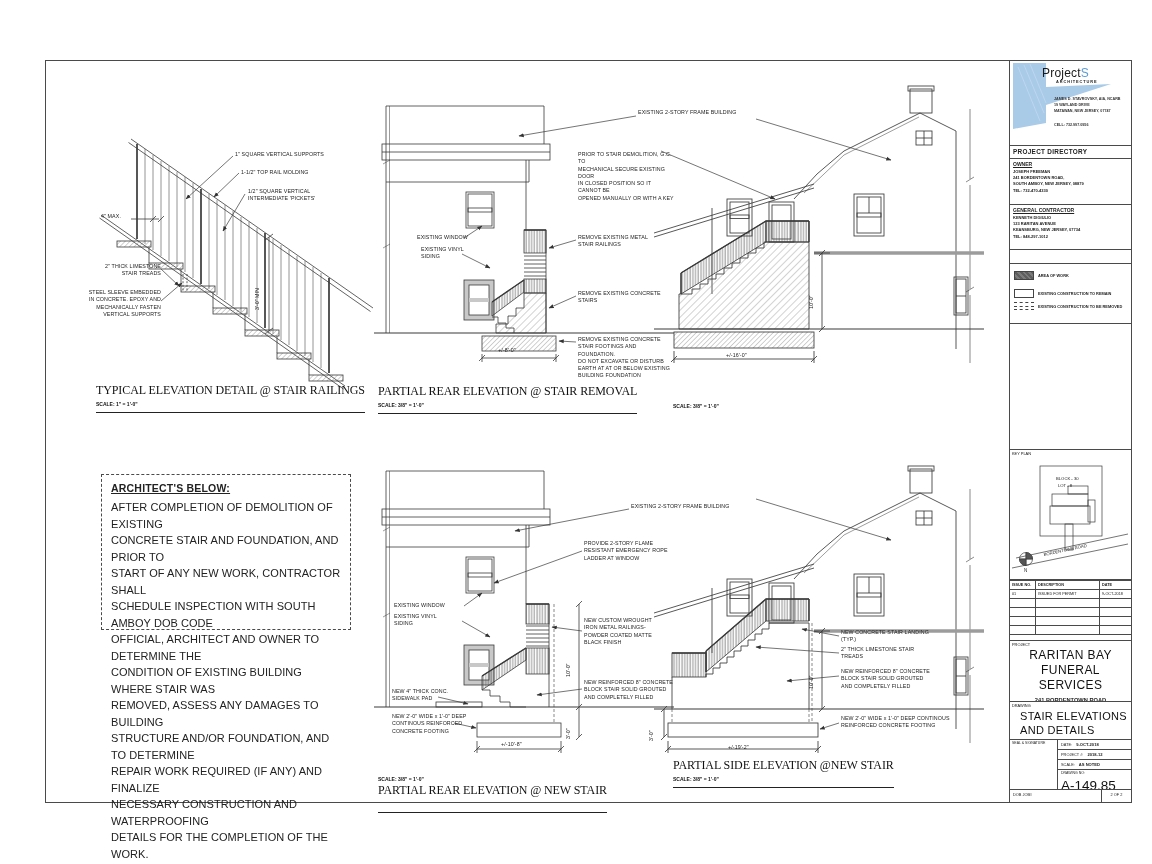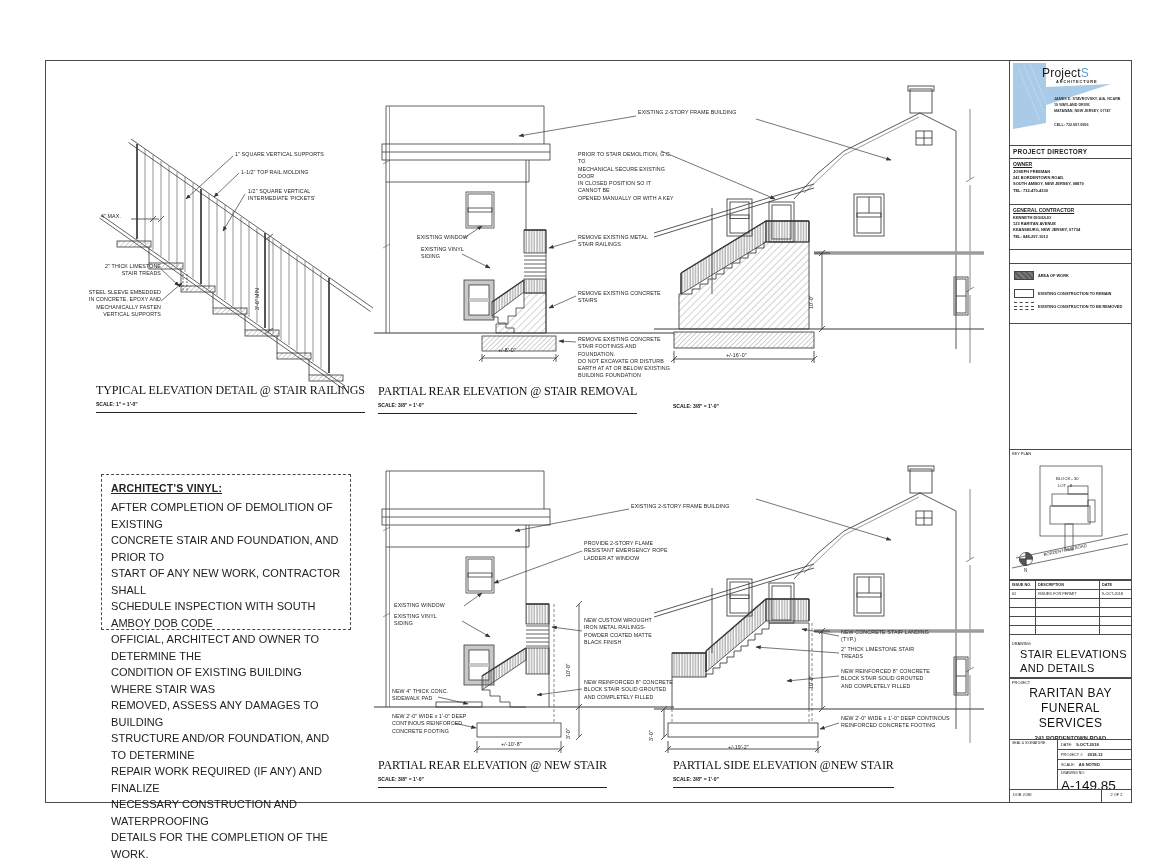--- a/index.html
+++ b/index.html
@@ -252,21 +252,21 @@
           <line x1="7" y1="70" x2="121" y2="118"></line>
         </g>
       </g>
     </svg>
     <div class="vlbl" style="left:160px;top:222px;">10'-0"</div>
     <div class="lbl" style="left:72px;top:271px;">+/-16'-0"</div>
   </div>
   <div class="pscale" style="left:627px;top:342px;">SCALE: 3/8" = 1'-0"</div>
 
   <div id="note-box" style="left:55px;top:413px;">
-    <h3>ARCHITECT'S VINYL:</h3>
+    <h3>ARCHITECT'S BELOW:</h3>
     <p>AFTER COMPLETION OF DEMOLITION OF EXISTING
 CONCRETE STAIR AND FOUNDATION, AND PRIOR TO
 START OF ANY NEW WORK, CONTRACTOR SHALL
 SCHEDULE INSPECTION WITH SOUTH AMBOY DOB CODE
 OFFICIAL, ARCHITECT AND OWNER TO DETERMINE THE
 CONDITION OF EXISTING BUILDING WHERE STAIR WAS
 REMOVED, ASSESS ANY DAMAGES TO BUILDING
 STRUCTURE AND/OR FOUNDATION, AND TO DETERMINE
 REPAIR WORK REQUIRED (IF ANY) AND FINALIZE
 NECESSARY CONSTRUCTION AND WATERPROOFING
@@ -335,21 +335,21 @@
 AND COMPLETELY FILLED</div>
     <div class="lbl" style="left:18px;top:227px;">NEW 4" THICK CONC.
 SIDEWALK PAD</div>
     <div class="lbl" style="left:18px;top:252px;">NEW 2'-0" WIDE x 1'-0" DEEP
 CONTINOUS REINFORCED
 CONCRETE FOOTING</div>
     <div class="vlbl" style="left:197px;top:210px;">10'-0"</div>
     <div class="vlbl" style="left:197px;top:272px;">3'-0"</div>
     <div class="lbl" style="left:127px;top:280px;">+/-10'-8"</div>
   </div>
-  <div class="ptitle" style="left:332px;top:697px;text-align:center;">PARTIAL REAR ELEVATION @ NEW STAIR</div>
+  <div class="ptitle" style="left:332px;top:722px;text-align:center;">PARTIAL REAR ELEVATION @ NEW STAIR</div>
   <div class="pscale" style="left:332px;top:715px;">SCALE: 3/8" = 1'-0"</div>
 
   <div class="panel" style="left:608px;top:400px;width:330px;height:320px;">
     <svg width="330" height="320" viewBox="0 0 330 320">
       <g stroke="#3a3a3a" stroke-width="0.85" fill="none">
         <path d="M140,118 L163,93 L190,70 L266,32 L302,50"></path>
         <path stroke-width="0.5" d="M150,112 L190,74 L265,36"></path>
         <rect x="256" y="8" width="22" height="24"></rect>
         <rect x="254" y="5" width="26" height="5"></rect>
         <line x1="302" y1="50" x2="302" y2="268"></line>
@@ -507,35 +507,35 @@
           <div></div>
         <div></div>
           <div></div>
           <div></div>
         <div></div>
           <div></div>
           <div></div>
       </div>
     </div>
 
-    <div class="sec" style="height:38px;">
-      <div class="seclabel">DRAWING</div>
-      <div class="dwgname" style="white-space:pre-line;">STAIR ELEVATIONS
-AND DETAILS</div>
-    </div>
-
     <div class="sec" style="height:62px;border-top:1px solid #4a4a4a;">
       <div class="seclabel">PROJECT</div>
       <div class="projname">
         <div>RARITAN BAY</div>
         <div>FUNERAL SERVICES</div>
       </div>
       <div class="projaddr">241 BORDENTOWN ROAD
 SOUTH AMBOY, NEW JERSEY
 CONSTRUCTION MODIFICATIONS</div>
+    </div>
+
+    <div class="sec" style="height:38px;">
+      <div class="seclabel">DRAWING</div>
+      <div class="dwgname" style="white-space:pre-line;">STAIR ELEVATIONS
+AND DETAILS</div>
     </div>
 
     <div class="sec" style="height:50px;">
       <div class="stampgrid">
         <div class="stampL">SEAL &amp; SIGNATURE</div>
         <div>
           <div class="srow">
               <span>DATE:</span>
               <b>9-OCT-2018</b>
             </div>

